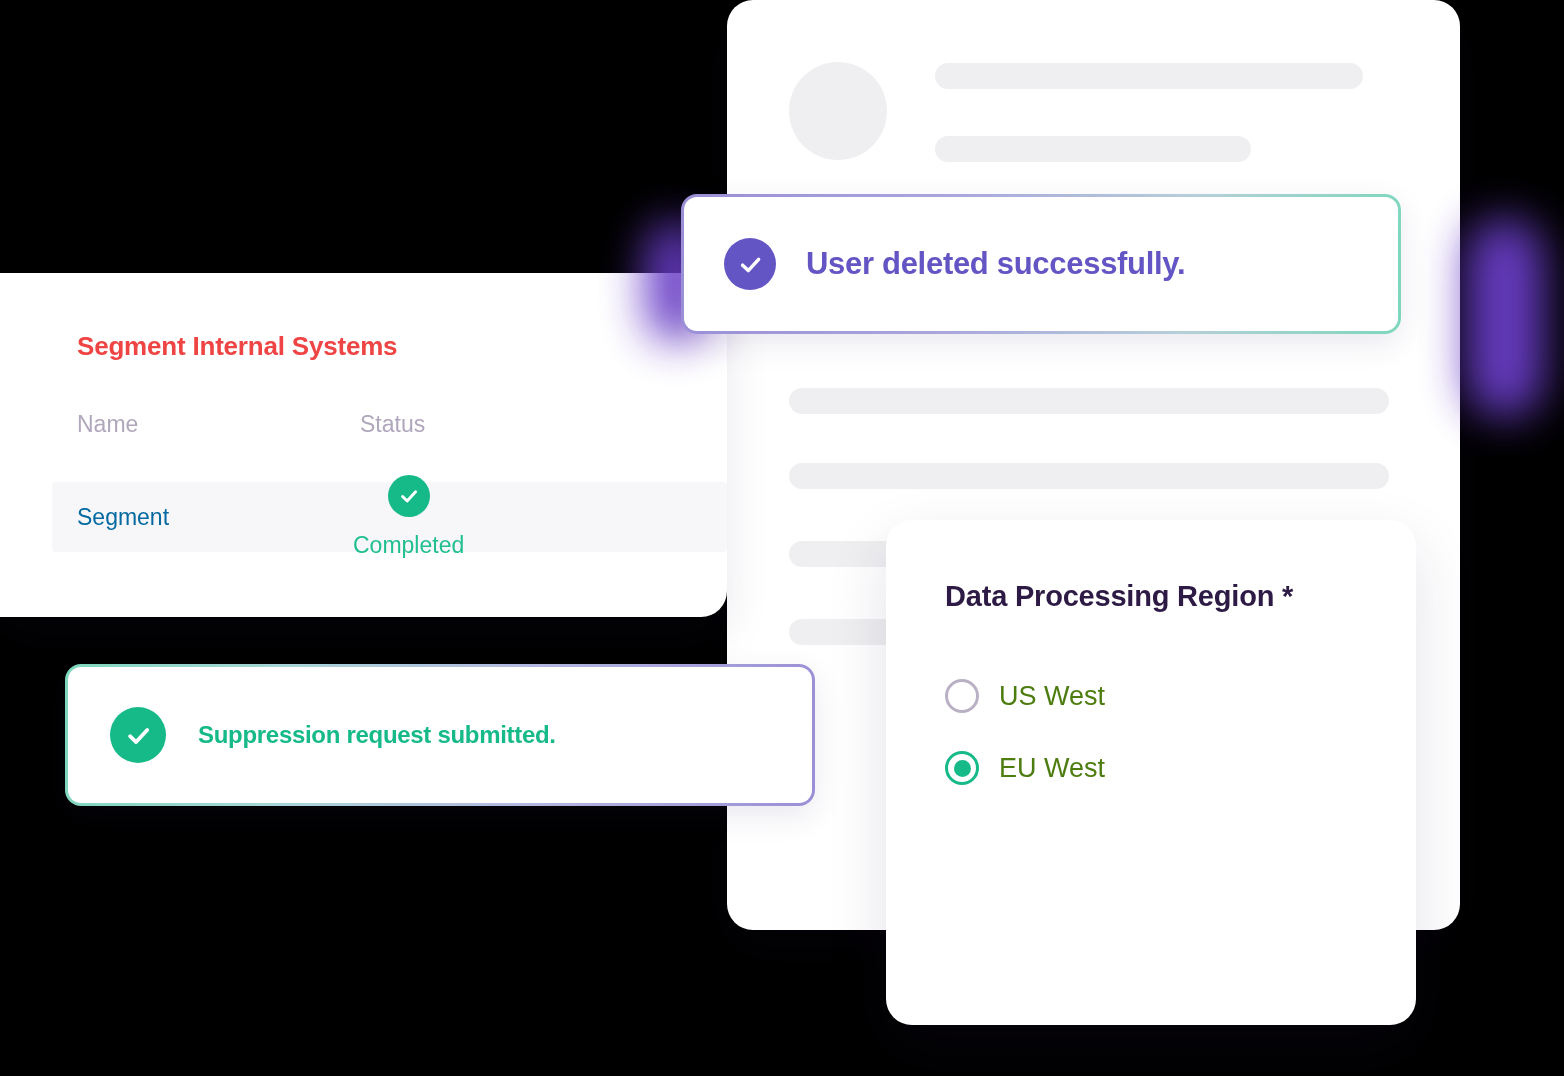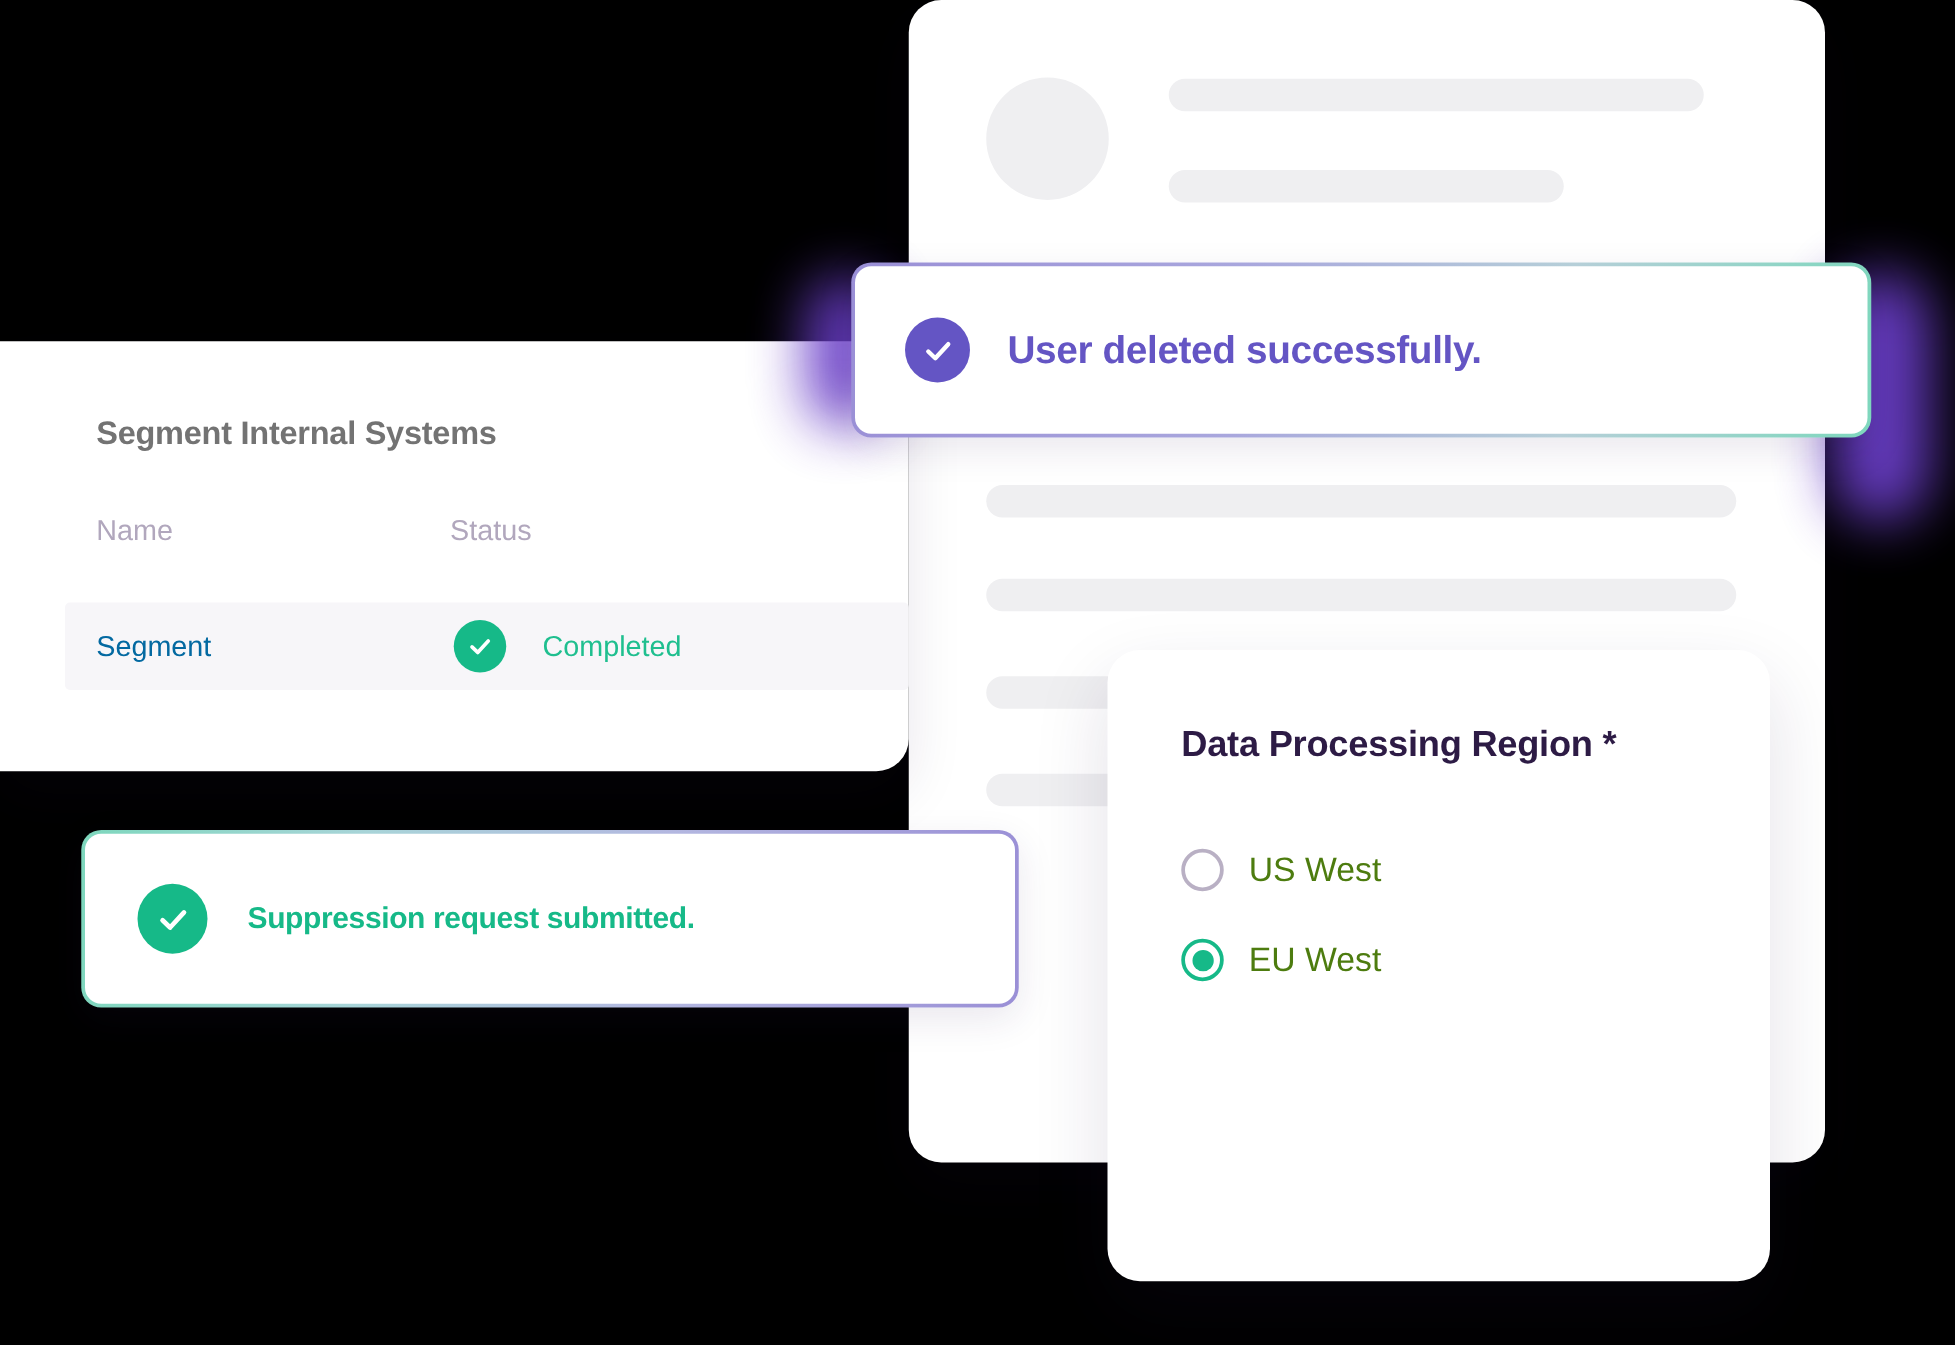--- a/index.html
+++ b/index.html
@@ -62,21 +62,21 @@
     height: 344px;
     border-radius: 0 26px 26px 0;
     box-shadow: 0 18px 45px rgba(40, 20, 70, 0.10);
   }
   .segment-title {
     position: absolute;
     left: 77px;
     top: 58px;
     font-size: 26px;
     font-weight: bold;
-    color: #737373;
+    color: #ef4444;
     letter-spacing: -0.2px;
     white-space: nowrap;
   }
   .table-head {
     position: absolute;
     left: 0;
     top: 138px;
     width: 100%;
     height: 42px;
   }
@@ -103,26 +103,27 @@
     position: absolute;
     top: 50%;
     transform: translateY(-50%);
     font-size: 23px;
     color: #0369a1;
     white-space: nowrap;
   }
   .td.name { left: 25px; }
   .status-cell {
     position: absolute;
-    left: 311px;
+    left: 301px;
     top: 50%;
     transform: translateY(-50%);
     display: flex;
     align-items: center;
-    gap: 29px;
+    gap: 15px;
+    flex-direction: column;
   }
   .status-text {
     font-size: 23px;
     color: #1fbf8f;
     white-space: nowrap;
   }
 
   
   .check-badge {
     border-radius: 50%;
@@ -239,22 +240,22 @@
   }
   .toast .msg {
     font-weight: bold;
     letter-spacing: -0.3px;
     white-space: nowrap;
   }
 
   
   #toast-user {
     left: 681px;
-    top: 210px;
-    width: 816px;
+    top: 194px;
+    width: 720px;
     height: 140px;
     background: linear-gradient(95deg, #9a8fd6 0%, #a9a7dd 38%, #b6cfd8 70%, #7ed7bd 100%);
     box-shadow: 0 10px 30px rgba(50, 25, 90, 0.10);
   }
   #toast-user .inner { padding-left: 40px; gap: 30px; }
   #toast-user .msg   { font-size: 31px; color: #6455c4; }
 
   
   .glow {
     position: absolute;

